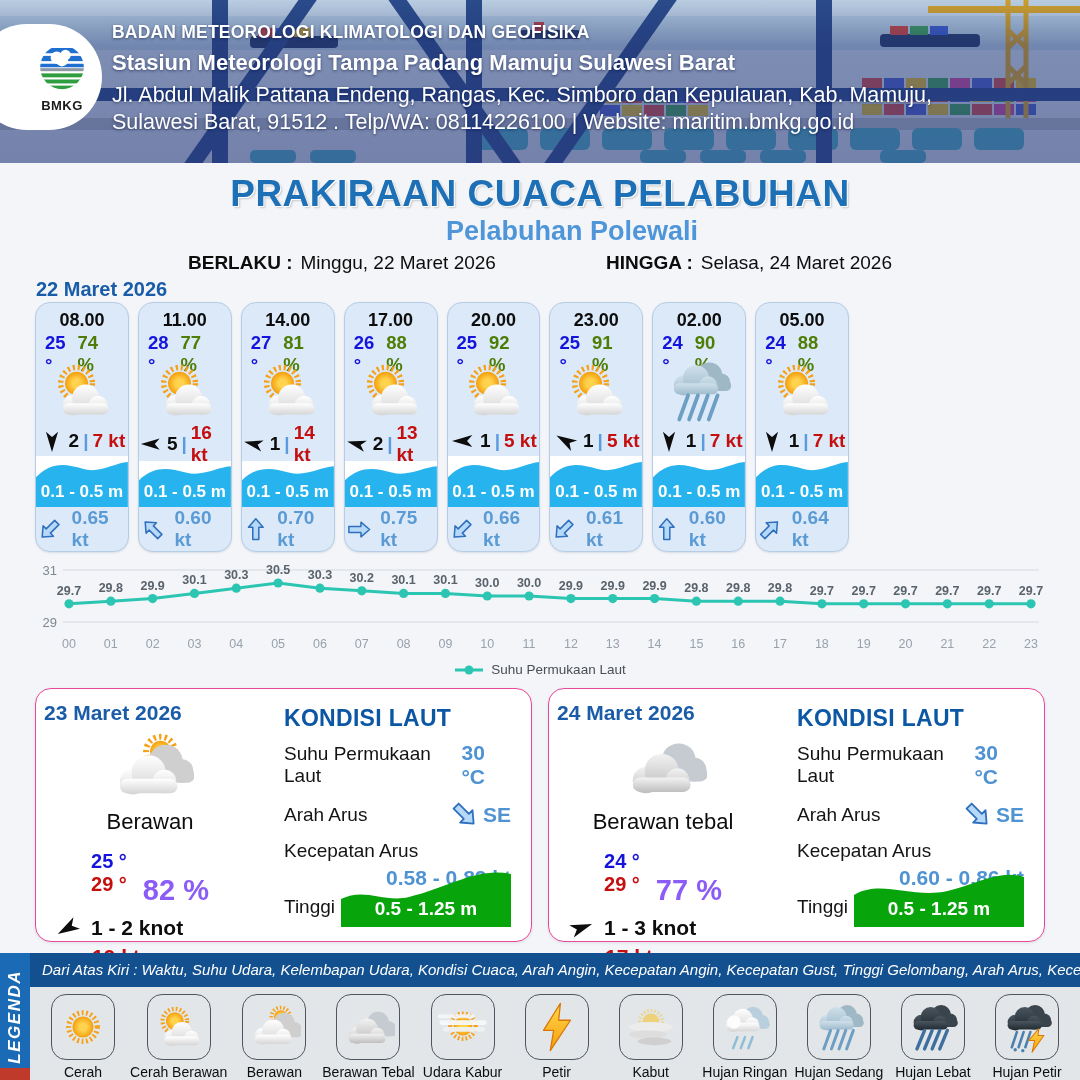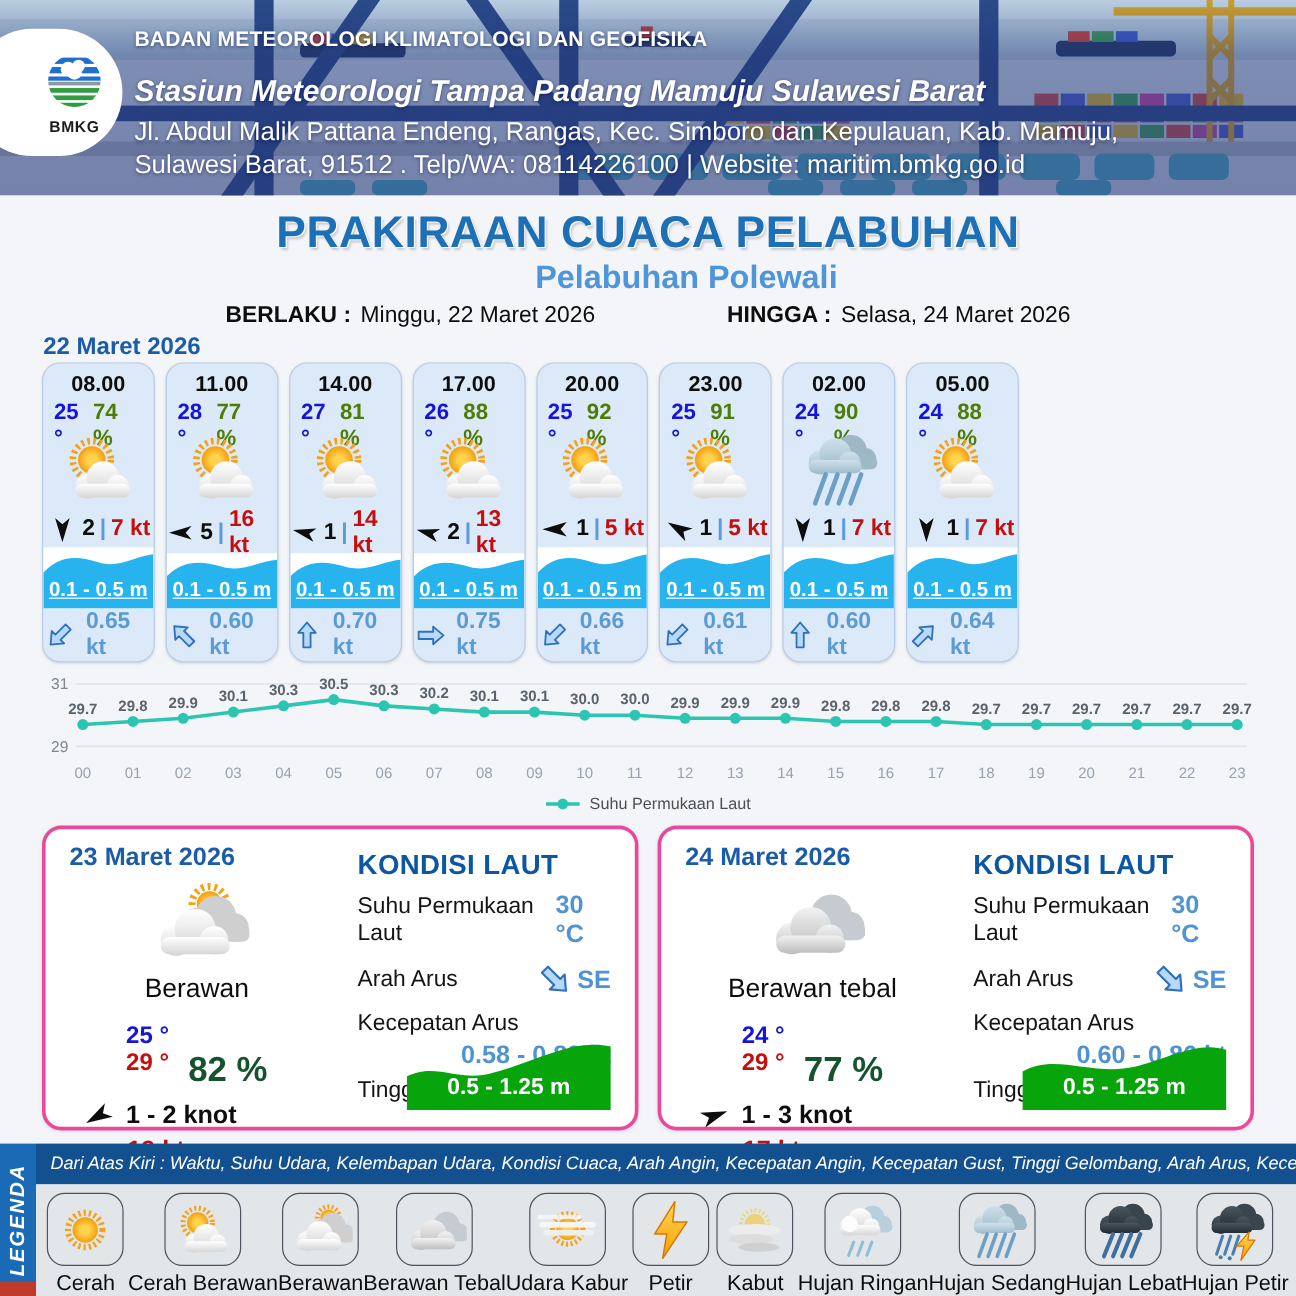--- a/index.html
+++ b/index.html
@@ -9,21 +9,21 @@
   
   .hero{position:absolute;top:0;left:0;width:1080px;height:163px;overflow:hidden;}
   .hero-bg{position:absolute;inset:0;width:100%;height:100%;display:block;}
   .pill{position:absolute;left:-26px;top:24px;width:128px;height:106px;background:#fff;border-radius:54px;
         display:flex;flex-direction:column;align-items:flex-end;justify-content:center;padding-right:12px;box-sizing:border-box;z-index:3;}
   .pill-inner{display:flex;flex-direction:column;align-items:center;}
   .bmkg-logo{width:56px;height:56px;display:block;}
   .bmkg-word{font-size:13px;font-weight:700;color:#1b1b1b;letter-spacing:.5px;margin-top:1px;}
   .hero-text{position:absolute;left:112px;top:22px;z-index:3;color:#fff;text-shadow:0 1px 3px rgba(5,15,60,.55);}
   .ht1{font-size:17.5px;font-weight:700;letter-spacing:.2px;}
-  .ht2{font-size:25px;font-weight:700;margin-top:19px;font-style:italic;}
+  .ht2{font-size:22px;font-weight:700;margin-top:7px;}
   .ht3{font-size:21.5px;margin-top:7px;}
   .ht4{font-size:21.5px;margin-top:2px;}
 
   
   .title-main{position:absolute;top:173px;left:0;width:100%;text-align:center;
       font-size:37px;font-weight:800;letter-spacing:.5px;color:#1d6fb6;
       text-shadow:1px 1px 0 #fff,2px 2px 2px rgba(0,0,0,.18);}
   .title-port{position:absolute;top:216px;left:0;width:100%;text-align:center;
       font-size:27px;font-weight:700;color:#4e95d9;padding-left:32px;}
   .validity{position:absolute;top:252px;left:0;width:100%;display:flex;justify-content:center;gap:110px;font-size:19px;color:#0d0d0d;}
@@ -39,45 +39,45 @@
   .fc-hum{color:#4e7d05;font-weight:700;font-size:18.5px;}
   .fc-icon{height:72px;display:flex;align-items:center;justify-content:center;}
   .wicon{width:76px;height:70px;}
   .fc-wind{display:flex;align-items:center;justify-content:center;gap:4px;height:35px;}
   .dart{width:26px;height:26px;transform-origin:center;display:block;}
   .fc-windv{font-weight:700;font-size:19px;color:#0d0d0d;}
   .fc-sep{color:#5a9be0;font-weight:700;font-size:19px;}
   .fc-gust{color:#c50f0f;font-weight:700;font-size:19px;}
   .fc-wave{position:relative;height:60px;background:#fff;}
   .fc-wave svg{position:absolute;inset:0;width:100%;height:100%;}
-  .fc-wavev{position:absolute;bottom:5px;left:0;width:100%;text-align:center;color:#fff;font-weight:700;font-size:17px;text-decoration:underline;}
+  .fc-wavev{position:absolute;bottom:5px;left:0;width:100%;text-align:center;color:#fff;font-weight:700;font-size:17px;}
   .fc-cur{flex:1;display:flex;align-items:center;justify-content:center;gap:8px;border-radius:12px;}
   .curarr{width:29px;height:29px;transform-origin:center;display:block;}
   .fc-curv{color:#5b9bd5;font-weight:700;font-size:19px;}
 
   
   #chartwrap{position:absolute;top:556px;left:35px;width:1010px;}
   #sst-chart{display:block;width:1010px;height:104px;}
   .chart-legend{display:flex;align-items:center;justify-content:center;gap:7px;margin-top:2px;}
   .chart-legend .mark{width:30px;height:10px;}
   .chart-legend .txt{font-size:13.5px;color:#4a4f55;}
 
   
   #daycards{position:absolute;top:688px;left:35px;width:1010px;height:254px;display:flex;gap:16px;}
-  .dcard{flex:1;background:#fff;border:3px solid #ec4899;border-radius:16px;display:flex;padding:12px 20px 14px 20px;box-sizing:border-box;box-shadow:0 1px 3px rgba(60,90,130,.12);}
+  .dcard{flex:1;background:#fff;border:1px solid #ec4899;border-radius:16px;display:flex;padding:12px 20px 14px 8px;box-sizing:border-box;box-shadow:0 1px 3px rgba(60,90,130,.12);}
   .dc-left{width:212px;display:flex;flex-direction:column;}
   .dc-date{color:#1a5ca8;font-weight:700;font-size:21px;}
   .dc-icon{height:88px;display:flex;align-items:center;justify-content:center;}
   .dc-icon svg{width:88px;height:84px;}
   .dc-cond{text-align:center;font-size:22px;color:#0d0d0d;}
   .dc-stats{display:flex;align-items:center;justify-content:center;gap:16px;margin-top:3px;}
   .dc-temps{display:flex;flex-direction:column;line-height:1.12;}
   .dc-tmin{color:#1414dc;font-weight:700;font-size:20px;}
   .dc-tmax{color:#c50f0f;font-weight:700;font-size:20px;}
-  .dc-hum{color:#14532d;font-weight:700;font-size:29px;margin-top:36px;}
+  .dc-hum{color:#8b5cf6;font-weight:700;font-size:29px;margin-top:36px;}
   .dc-wind{display:flex;align-items:center;gap:9px;margin:7px 0 0 10px;font-weight:700;font-size:21px;color:#0d0d0d;}
   .dart-md{width:28px;height:28px;transform-origin:center;display:block;}
   .dc-gust{color:#c50f0f;font-weight:700;font-size:21px;margin:3px 0 0 48px;}
   .dc-right{flex:1;position:relative;padding-left:28px;}
   .dc-sea-title{color:#0b57a4;font-weight:700;font-size:23px;margin-top:4px;letter-spacing:.3px;}
   .sea-row{display:flex;justify-content:space-between;align-items:center;margin-top:9px;}
   .sea-label{font-size:19px;color:#141414;}
   .sea-val{color:#4f93d2;font-weight:700;font-size:21px;}
   .sea-dir{display:flex;align-items:center;gap:2px;}
   .curarr-md{width:33px;height:33px;transform-origin:center;display:block;}
@@ -89,21 +89,21 @@
   
   #legend{position:absolute;top:953px;left:0;width:1080px;height:127px;}
   .leg-side{position:absolute;left:0;top:0;width:30px;height:127px;background:#1a6ab5;display:flex;align-items:center;justify-content:center;}
   .leg-side::after{content:"";position:absolute;bottom:0;left:0;width:100%;height:12px;background:#bf3a2b;}
   .leg-side span{writing-mode:vertical-rl;transform:rotate(180deg);color:#fff;font-weight:700;font-style:italic;font-size:17px;letter-spacing:1.5px;}
   .leg-strip{position:absolute;left:30px;right:0;top:0;height:34px;background:#13508f;color:#fff;font-style:italic;font-size:15px;line-height:34px;padding-left:12px;white-space:nowrap;box-sizing:border-box;}
   .leg-items{position:absolute;left:30px;right:0;top:34px;bottom:0;background:#e2e6e9;display:flex;padding:7px 6px 0;}
   .leg-item{flex:1;display:flex;flex-direction:column;align-items:center;}
   .leg-box{width:62px;height:64px;border:1.6px solid #4e5560;border-radius:15px;display:flex;align-items:center;justify-content:center;}
   .leg-ico{width:54px;height:54px;}
-  .leg-label{margin-top:4px;font-size:18px;color:#0d0d0d;white-space:nowrap;}
+  .leg-label{margin-top:4px;font-size:14px;color:#0d0d0d;white-space:nowrap;}
 </style>
 </head>
 <body>
 
 <svg width="0" height="0" style="position:absolute" aria-hidden="true">
   <defs>
     <radialGradient id="gsun">
         <stop offset="0.35" stop-color="#FFD34E"></stop>
         <stop offset="1" stop-color="#F59E0B"></stop>
       </radialGradient>

